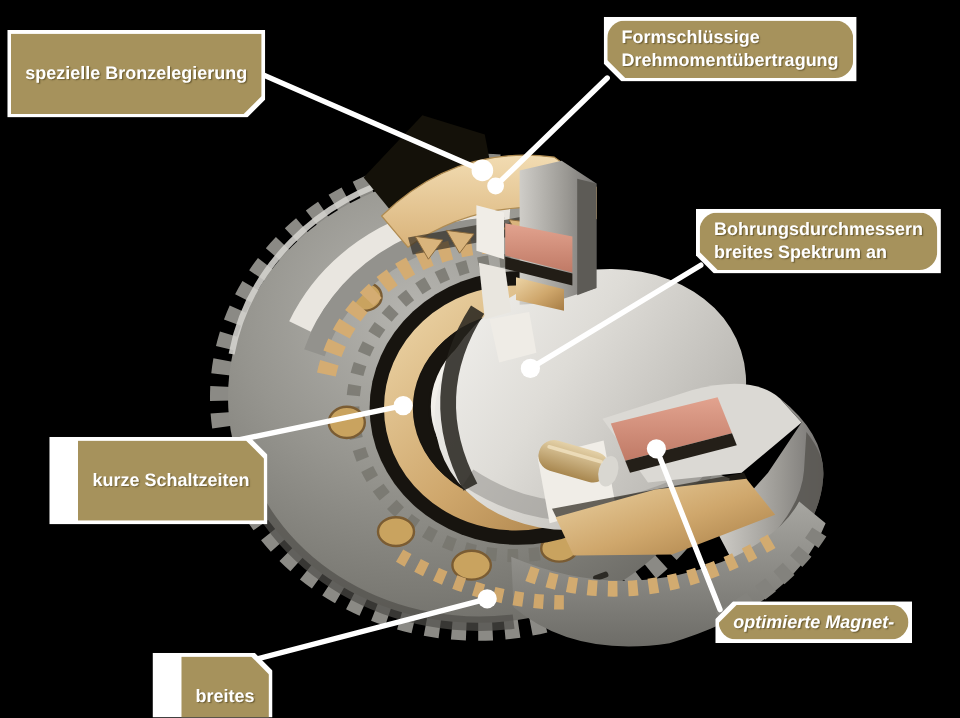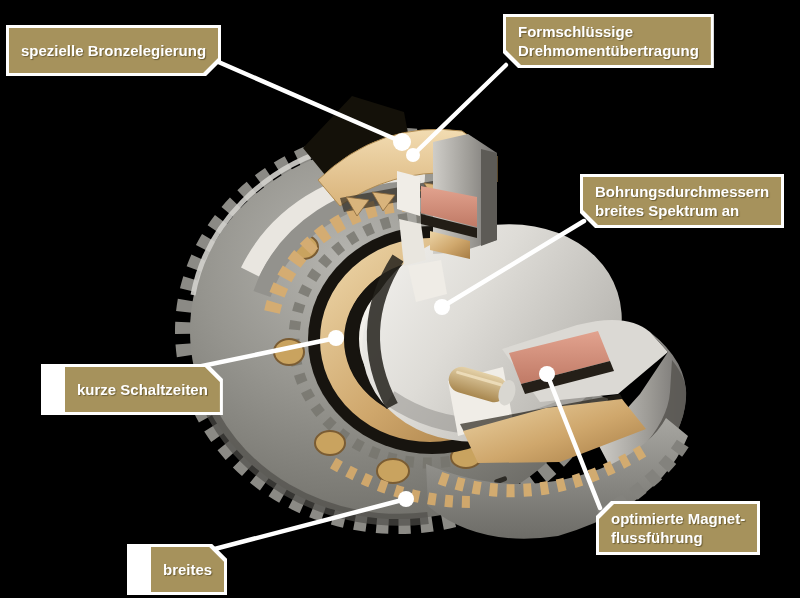--- a/index.html
+++ b/index.html
@@ -4,28 +4,28 @@
 <style>
   html,body{margin:0;padding:0;background:#000;}
   #stage{position:relative;width:800px;height:598px;background:#000;overflow:hidden;
          font-family:"Liberation Sans", sans-serif;}
   #art{position:absolute;left:0;top:0;width:800px;height:598px;}
 
   
   .tag{position:absolute;z-index:5;}
   .tag-outer{background:#ffffff;padding:3px;}
   .tag-inner{background:#a6925c;color:#fff;font-weight:bold;font-size:15px;line-height:19px;
-             padding:13px 12px;white-space:nowrap;text-shadow:1px 1px 1px rgba(40,30,5,.45);}
-  .tag-inner.two{padding:5px 12px;}
+             padding:24px 12px;white-space:nowrap;text-shadow:1px 1px 1px rgba(40,30,5,.45);}
+  .tag-inner.two{padding:5px 12px;border-radius:15px;}
   .tag-line{display:block;}
 
   .cut-br .tag-outer,.cut-br .tag-inner{clip-path:polygon(0 0,100% 0,100% calc(100% - 15px),calc(100% - 15px) 100%,0 100%);}
   .cut-bl .tag-outer,.cut-bl .tag-inner{clip-path:polygon(0 0,100% 0,100% 100%,15px 100%,0 calc(100% - 15px));}
   .cut-tr .tag-outer,.cut-tr .tag-inner{clip-path:polygon(0 0,calc(100% - 15px) 0,100% 15px,100% 100%,0 100%);margin-left:21px;}
-  .cut-tl .tag-outer,.cut-tl .tag-inner{clip-path:polygon(15px 0,100% 0,100% 100%,0 100%,0 15px);}
+  .cut-tl .tag-outer,.cut-tl .tag-inner{clip-path:polygon(15px 0,100% 0,100% 100%,0 100%,0 15px);font-style:italic;}
 </style>
 </head>
 <body>
 
 <div id="stage">
 
   <svg id="art" viewBox="0 0 800 598" aria-hidden="true">
     <defs>
       <radialGradient id="gFace" cx="38%" cy="32%" r="78%">
         <stop offset="0%" stop-color="#b6b5b0"></stop>
@@ -201,21 +201,20 @@
         <div class="tag-inner">
       <span class="tag-line">kurze Schaltzeiten</span>
     </div>
       </div>
   </div>
 
   <div class="tag cut-tl" style="left:596px;top:501px">
     <div class="tag-outer">
         <div class="tag-inner two">
       <span class="tag-line">optimierte Magnet-</span>
-      <span class="tag-line">flussführung</span>
     </div>
       </div>
   </div>
 
   <div class="tag cut-tr" style="left:106px;top:544px">
     <div class="tag-outer">
         <div class="tag-inner">
       <span class="tag-line">breites</span>
     </div>
       </div>

